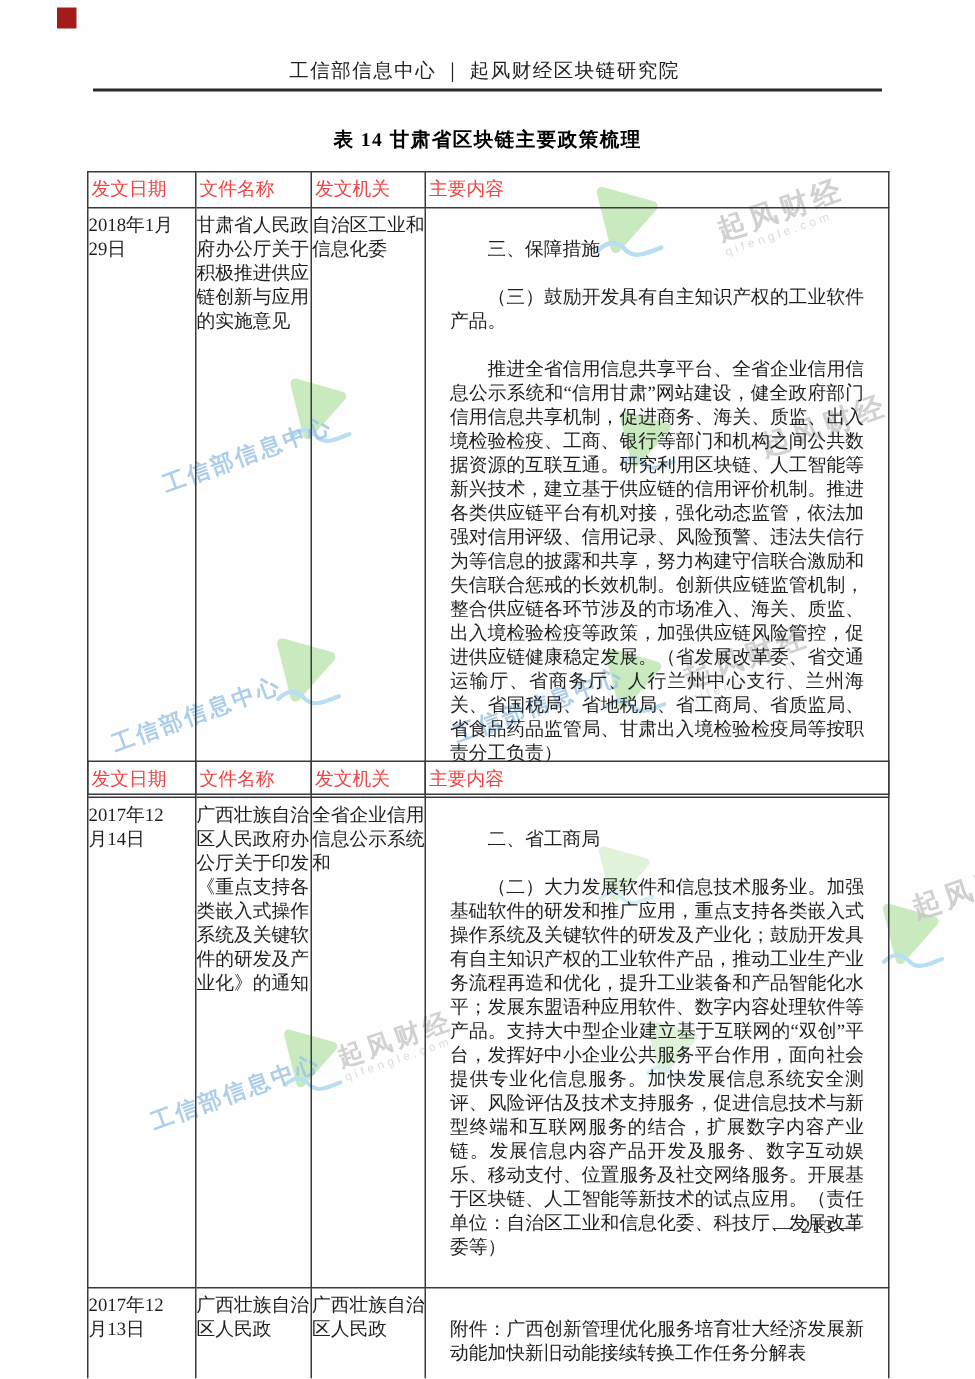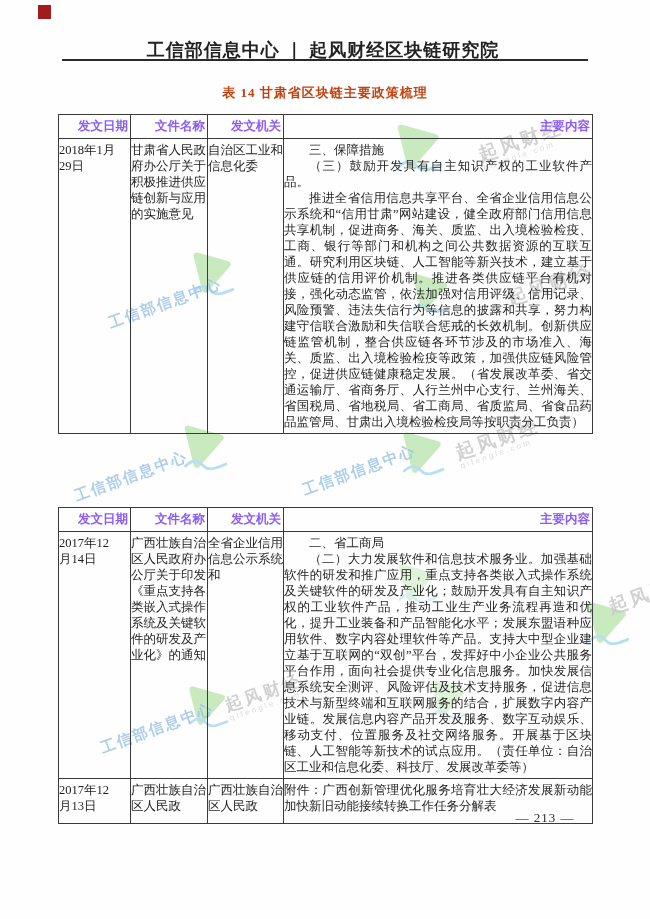--- a/index.html
+++ b/index.html
@@ -1,38 +1,38 @@
 <!DOCTYPE html>
 <html><head>
 <meta charset="utf-8">
 <style>
   html,body{margin:0;padding:0;background:#ffffff;}
   .page{position:relative;width:650px;height:919px;background:#fefefe;overflow:hidden;
         font-family:"Liberation Serif","DejaVu Serif",serif;color:#1f1f1f;}
   .corner-mark{position:absolute;left:38px;top:5px;width:13px;height:14px;background:#a21c1c;}
   .doc-header{position:absolute;top:38px;left:0;width:646px;text-align:center;
-              font-size:18px;font-weight:bold;letter-spacing:1px;color:#222;}
+              font-size:13px;font-weight:normal;letter-spacing:1px;color:#222;}
   .header-rule{position:absolute;top:59px;left:62px;width:526px;height:0;
                border-top:2px solid #2b2b2b;}
   .tbl-title{position:absolute;left:0;width:650px;text-align:center;
-             font-size:13px;font-weight:bold;color:#c2410c;letter-spacing:1px;}
+             font-size:13px;font-weight:bold;color:#000000;letter-spacing:1px;}
   .t14-title{top:84px;}
   .t15-title{top:424px;}
   table.policy{position:absolute;left:58px;width:534px;border-collapse:collapse;
                table-layout:fixed;background:transparent;}
   .t14{top:114px;}
   .t15{top:507px;}
   table.policy,table.policy th,table.policy td{border:1.6px solid #3a3a3a;}
-  table.policy th{font-size:12.5px;font-weight:bold;text-align:right;
-                  padding:3px 2px;color:#8b5cf6;background:transparent;}
+  table.policy th{font-size:12.5px;font-weight:normal;text-align:left;
+                  padding:3px 2px;color:#ef4444;background:transparent;}
   table.policy td{vertical-align:top;font-size:12.5px;line-height:16px;
                   padding:3px 0;color:#1f1f1f;}
   col.c-date{width:72px;} col.c-doc{width:77px;} col.c-agency{width:76px;} col.c-main{width:309px;}
   td.cell-date{white-space:pre-line;padding-left:4px;padding-right:2px;}
-  td.cell-main p{margin:0;text-align:justify;text-justify:inter-ideograph;}
+  td.cell-main p{margin:16px;text-align:justify;text-justify:inter-ideograph;}
   td.cell-main p.indent{text-indent:2em;}
   
   .wm{position:absolute;transform-origin:left top;pointer-events:none;white-space:nowrap;}
   .wm-blue{color:#9fc5e6;font-size:15px;font-weight:bold;letter-spacing:2px;
            transform:rotate(-20deg);opacity:.85;}
   .wm-gray{color:#c6c6c6;font-size:19px;font-weight:bold;letter-spacing:3px;
            transform:rotate(-19deg);opacity:.8;line-height:1;}
   .wm-gray .wm-url{display:block;font-size:8px;font-weight:normal;letter-spacing:2.5px;
                    color:#d4d4d4;margin-top:1px;font-family:"Liberation Sans",sans-serif;}
   .wm-logo{position:absolute;pointer-events:none;transform:rotate(-8deg);opacity:.55;}

